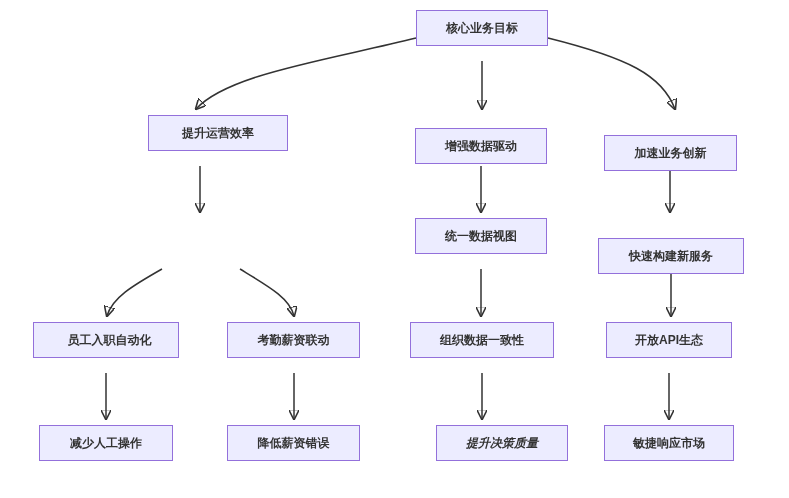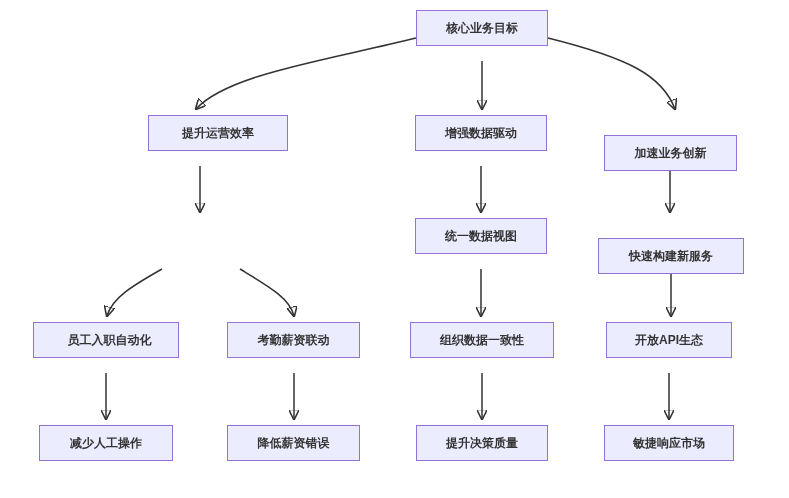--- a/index.html
+++ b/index.html
@@ -39,32 +39,32 @@
     font-weight: 700;
     display: flex;
     align-items: center;
     justify-content: center;
     text-align: center;
     white-space: nowrap;
   }
   
   #n-core        { left: 416px; top: 10px;  width: 132px; }
   #n-efficiency  { left: 148px; top: 115px; width: 140px; }
-  #n-dataDriven  { left: 415px; top: 115px; width: 132px; text-align: right; }
+  #n-dataDriven  { left: 415px; top: 128px; width: 132px; text-align: right; }
   #n-innovation  { left: 604px; top: 115px; width: 133px; margin-top: 20px; }
   #n-automation  { left: 128px; top: 218px; width: 147px; }
   #n-unifiedView { left: 415px; top: 218px; width: 132px; }
   #n-newServices { left: 598px; top: 218px; width: 146px; margin-top: 20px; }
   #n-onboarding  { left: 33px;  top: 322px; width: 146px; padding-left: 7px; }
   #n-attendance  { left: 227px; top: 322px; width: 133px; }
   #n-orgConsist  { left: 410px; top: 322px; width: 144px; }
   #n-openApi     { left: 606px; top: 322px; width: 126px; }
   #n-reduceManual{ left: 39px;  top: 425px; width: 134px; }
   #n-payrollErr  { left: 227px; top: 425px; width: 133px; }
-  #n-decision    { left: 416px; top: 425px; width: 132px; }
+  #n-decision    { left: 436px; top: 425px; width: 132px; font-style: italic; }
   #n-agile       { left: 604px; top: 425px; width: 130px; }
 </style>
 </head>
 <body>
 
 <div class="canvas">
 
   <svg class="edges" width="789" height="498" viewBox="0 0 789 498" xmlns="http://www.w3.org/2000/svg">
     <defs>
       <marker id="arrow" viewBox="0 0 10 10" refX="9" refY="5" markerWidth="7" markerHeight="7" orient="auto-start-reverse">

